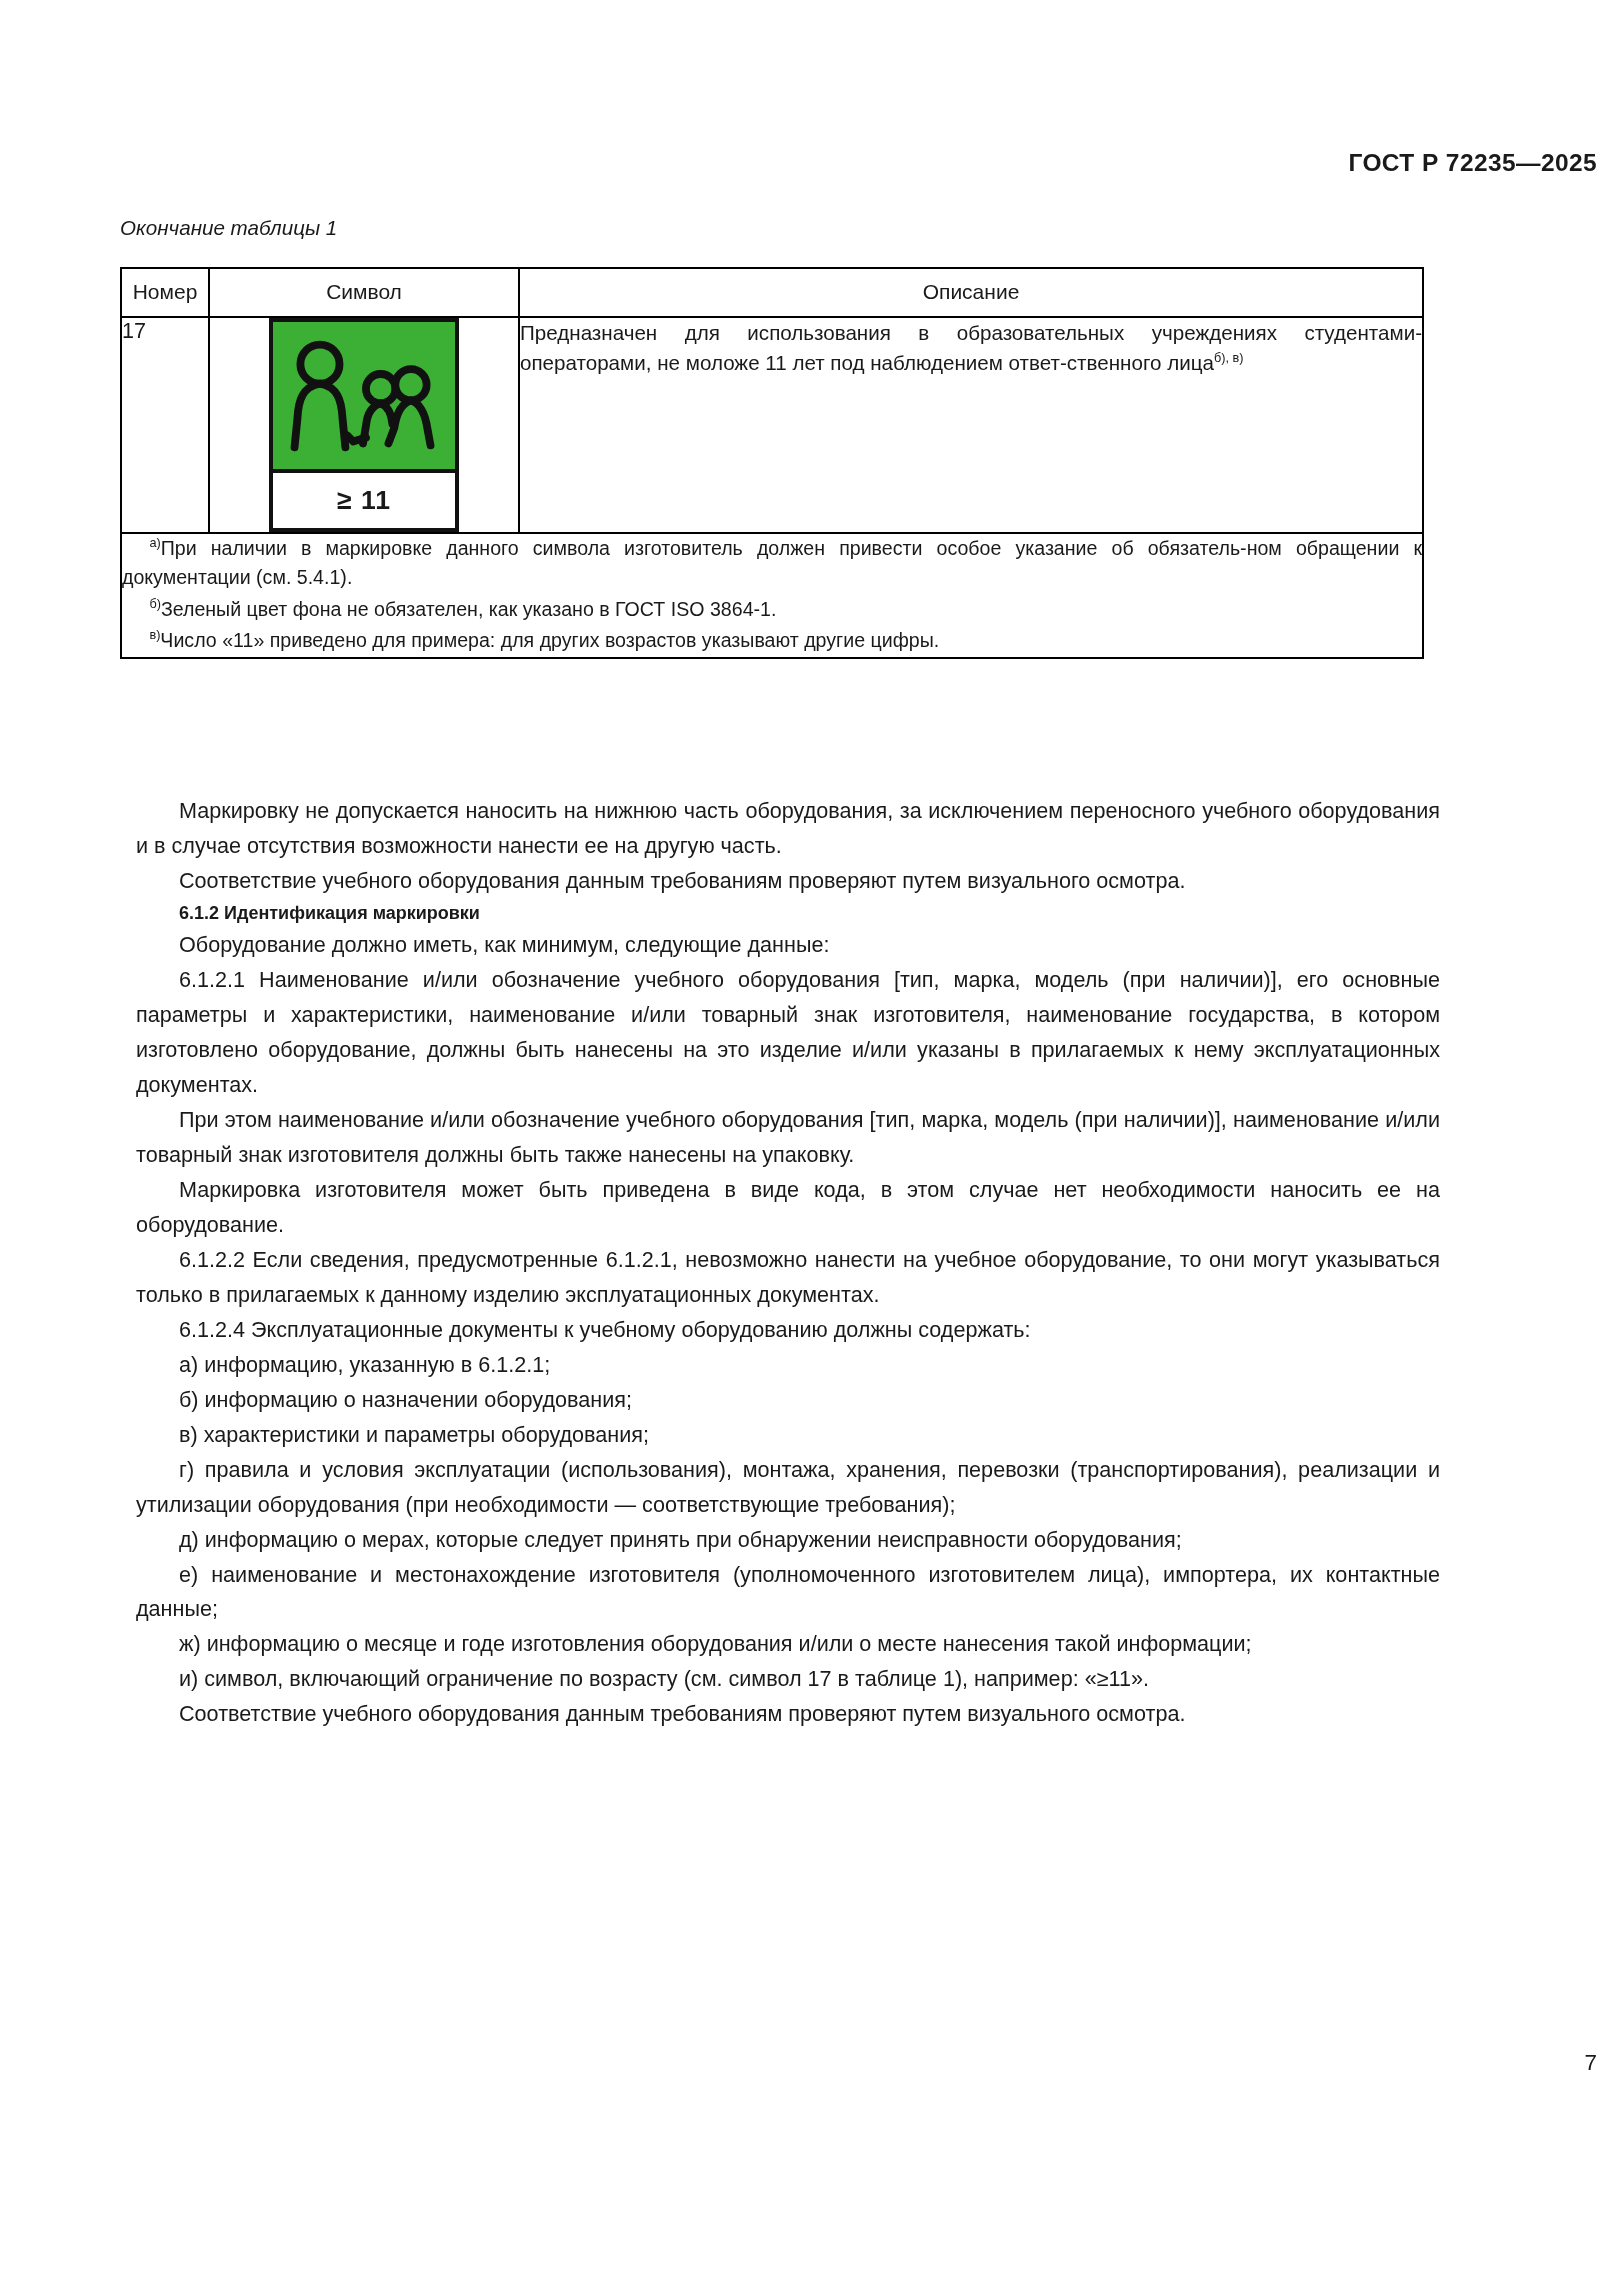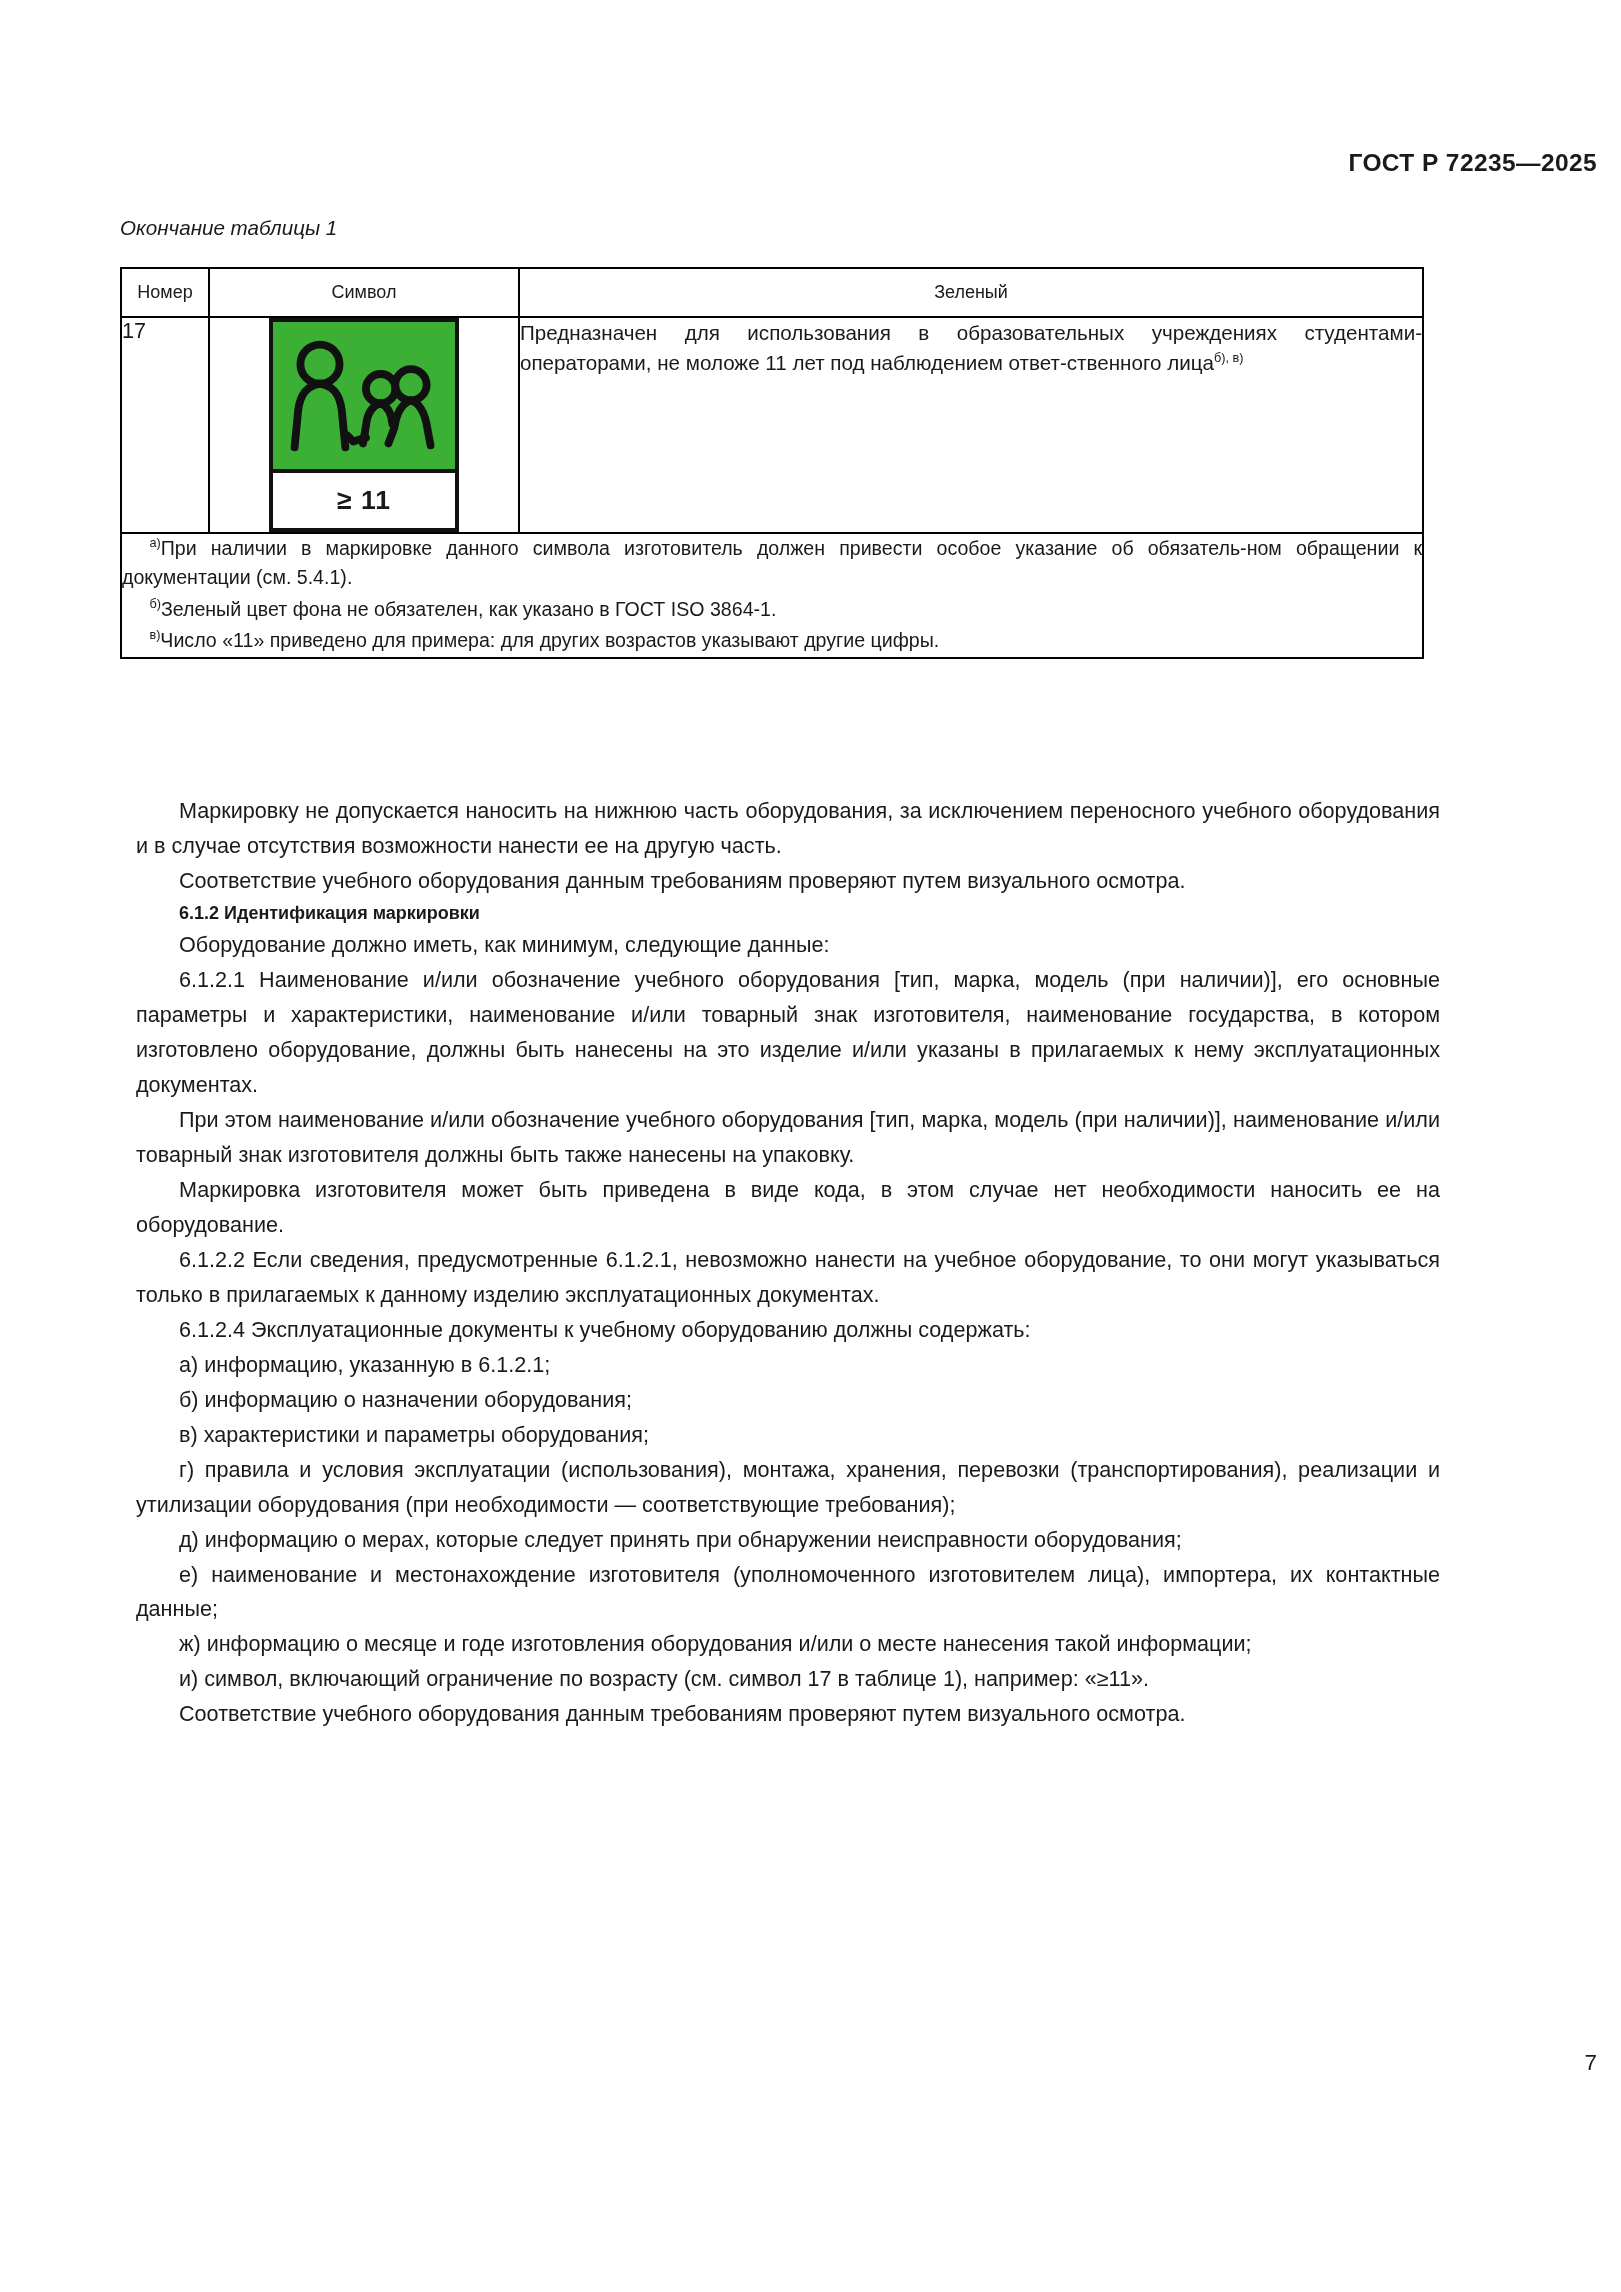--- a/index.html
+++ b/index.html
@@ -57,21 +57,21 @@
     table-layout: fixed;
   }
   .tbl td, .tbl th {
     border: 2px solid #000000;
     padding: 0;
     vertical-align: top;
     font-weight: normal;
   }
   .tbl .hd {
     text-align: center;
-    font-size: 18px;
+    font-size: 21px;
     height: 39px;
     vertical-align: middle;
     padding: 3.9px 0;
   }
   .col-num  { width: 88px; }
   .col-sym  { width: 310px; }
   .col-desc { width: auto; }
 
   .cell-num {
     text-align: left;
@@ -188,21 +188,21 @@
     <table class="tbl">
       <colgroup>
         <col class="col-num">
           <col class="col-sym">
           <col class="col-desc">
       </colgroup>
       <thead>
         <tr>
           <th class="hd">Номер</th>
           <th class="hd">Символ</th>
-          <th class="hd">Зеленый</th>
+          <th class="hd">Описание</th>
         </tr>
       </thead>
       <tbody>
         <tr>
           <td class="cell-num">17</td>
           <td class="cell-sym">
             <span class="picto">
               <span class="picto-top">
                 <svg viewBox="0 0 186 150" xmlns="http://www.w3.org/2000/svg">
                   <g fill="none" stroke="#111111" stroke-width="8" stroke-linecap="round" stroke-linejoin="round">

